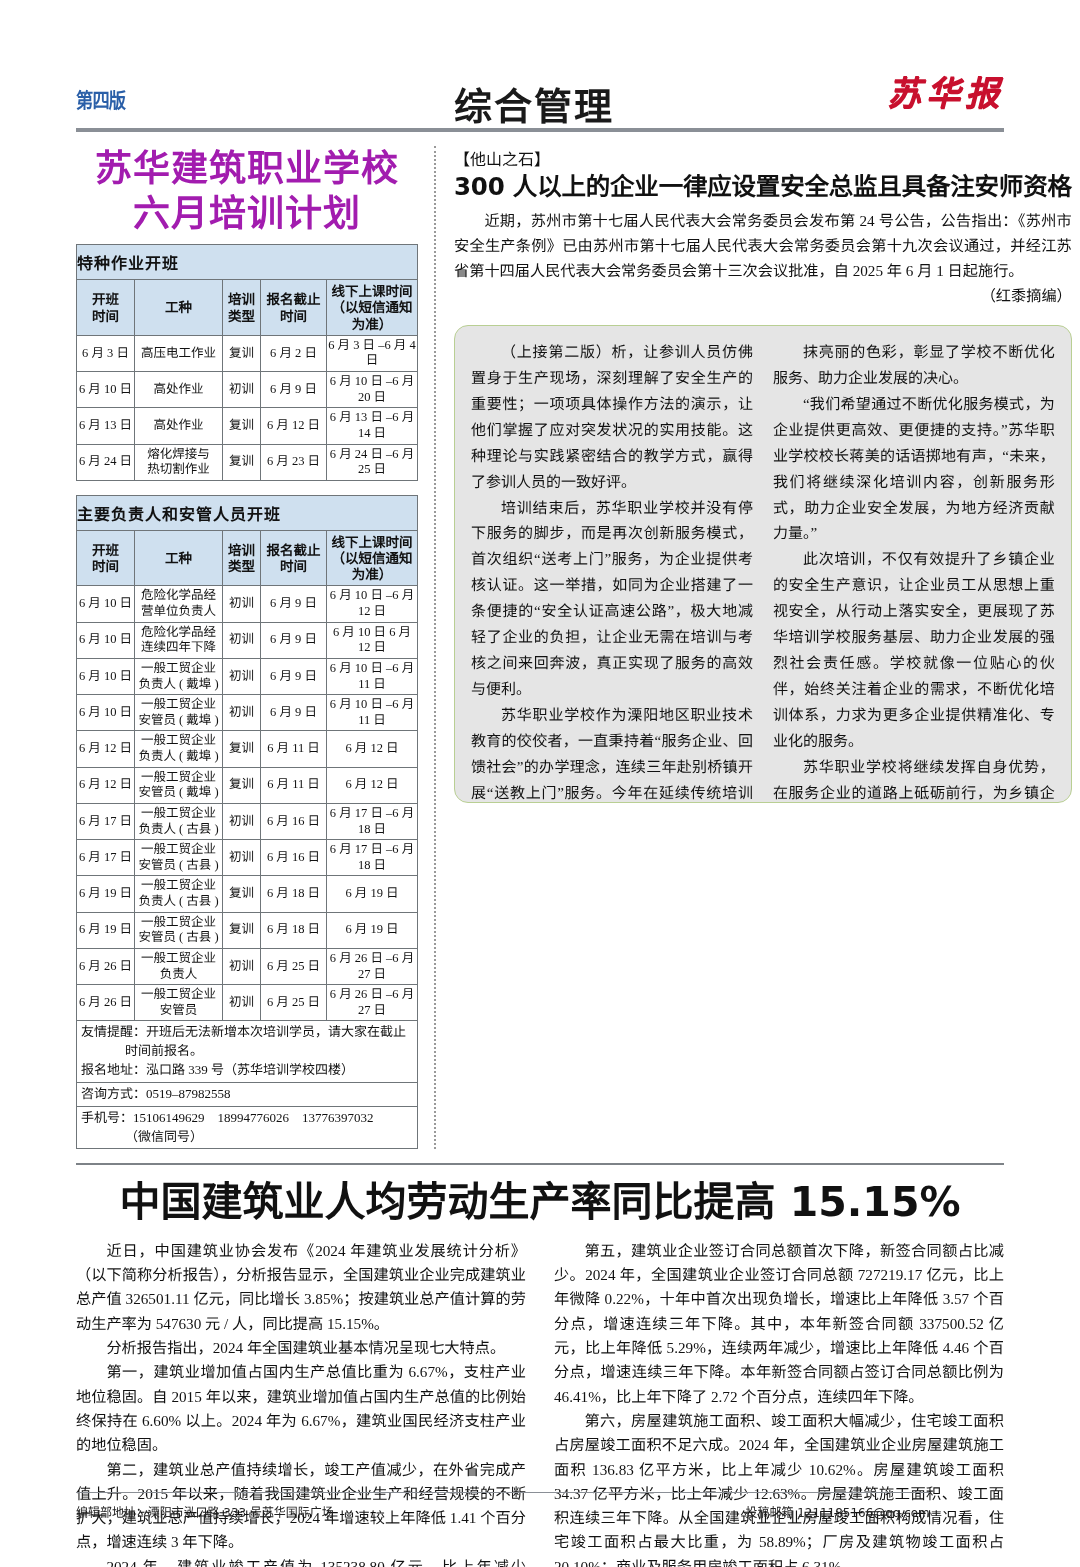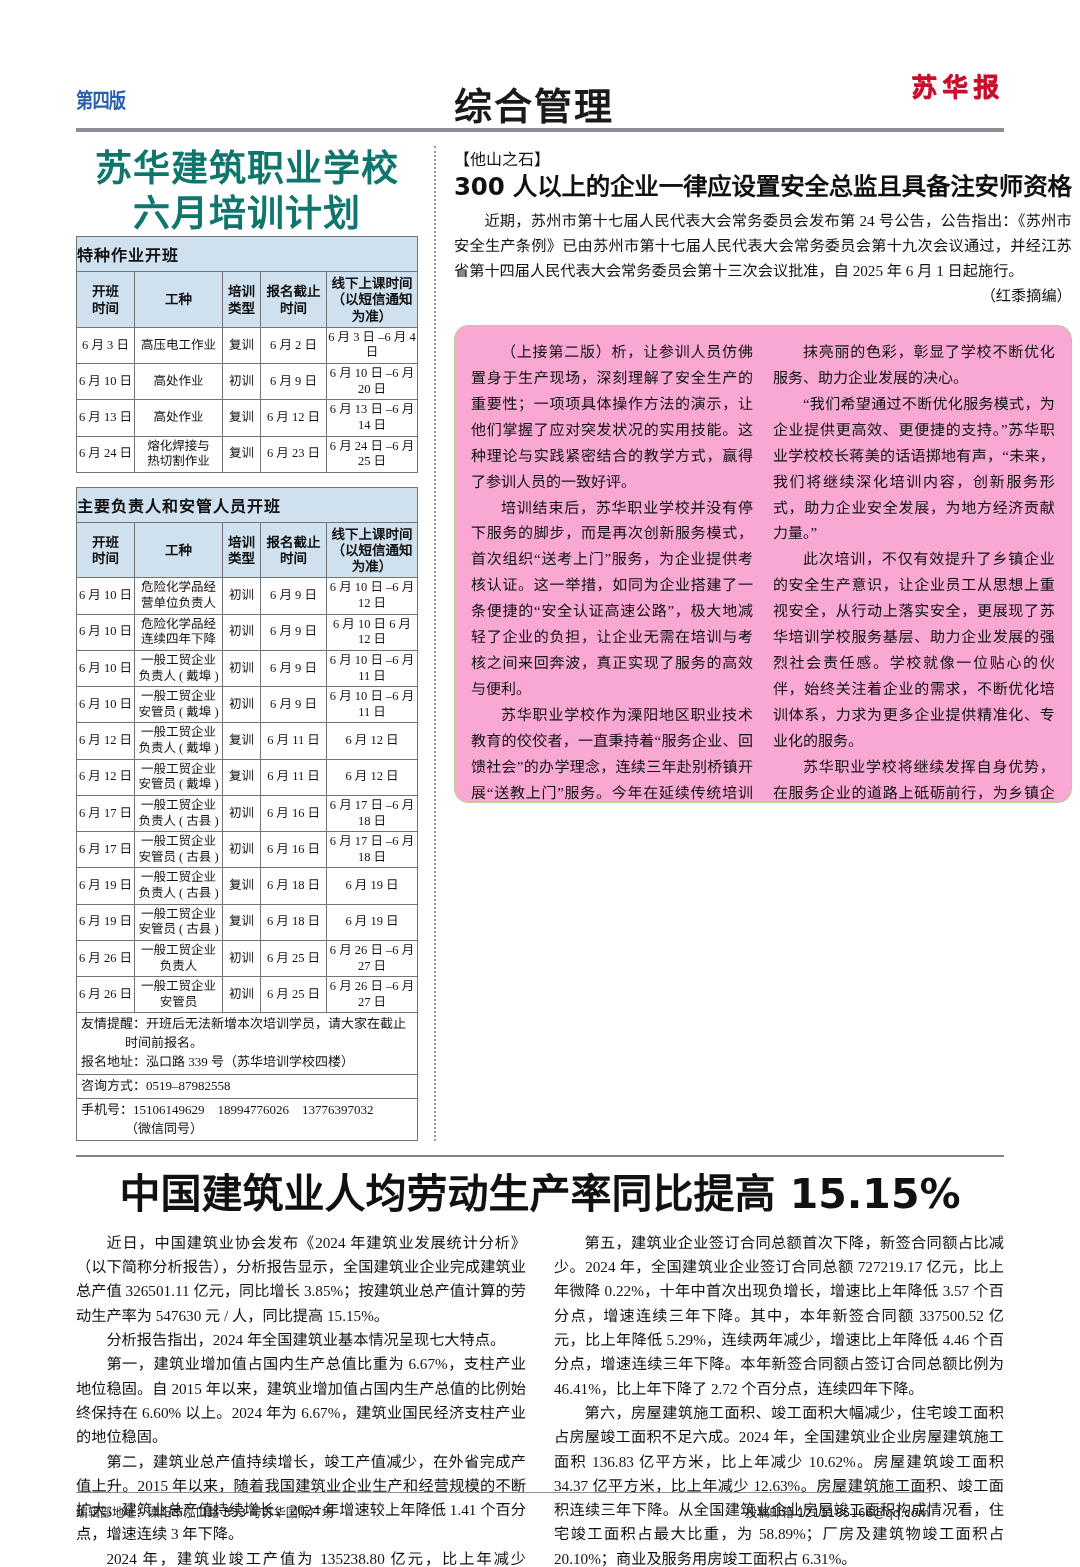--- a/index.html
+++ b/index.html
@@ -51,21 +51,22 @@
     font-size: 38px;
     letter-spacing: 2px;
     color: #1a1a1a;
   }
   .brand {
     position: absolute;
     right: 0;
     top: -6px;
     font-family: "DejaVu Serif", serif;
     font-weight: bold;
-    font-size: 26px;
+    font-style: italic;
+    font-size: 34px;
     letter-spacing: 5px;
     color: #c8102e;
     text-shadow: 0.5px 0.5px 0 #c8102e;
   }
   .masthead-rule {
     margin-top: 2px;
     height: 4px;
     background: #8a8f96;
   }
 
@@ -88,21 +89,22 @@
   }
 
   
   .school-title {
     text-align: center;
     font-family: "DejaVu Sans", sans-serif;
     font-weight: bold;
     font-size: 37px;
     line-height: 1.22;
     letter-spacing: 1px;
-    color: #0f766e;
+    color: #a21caf;
+    margin-bottom: 8px;
   }
   .school-title div { white-space: nowrap; }
 
   
   table.sched {
     width: 100%;
     border-collapse: collapse;
     font-size: 12.5px;
     line-height: 1.25;
     table-layout: fixed;
@@ -178,21 +180,21 @@
     text-justify: inter-character;
     margin: 0 0 1px 0;
     text-indent: 2em;
   }
   p.body.noindent { text-indent: 0; }
   .sig { text-align: right; display: block; }
 
   
   .green-box {
     margin-top: 16px;
-    background: #f9a8d4;
+    background: #e5e5e5;
     border: 1.5px solid #b9cf93;
     border-radius: 14px;
     padding: 14px 16px 10px 16px;
     display: flex;
     gap: 20px;
     box-sizing: border-box;
     height: 478px;
     overflow: hidden;
   }
   .green-box .gcol {

